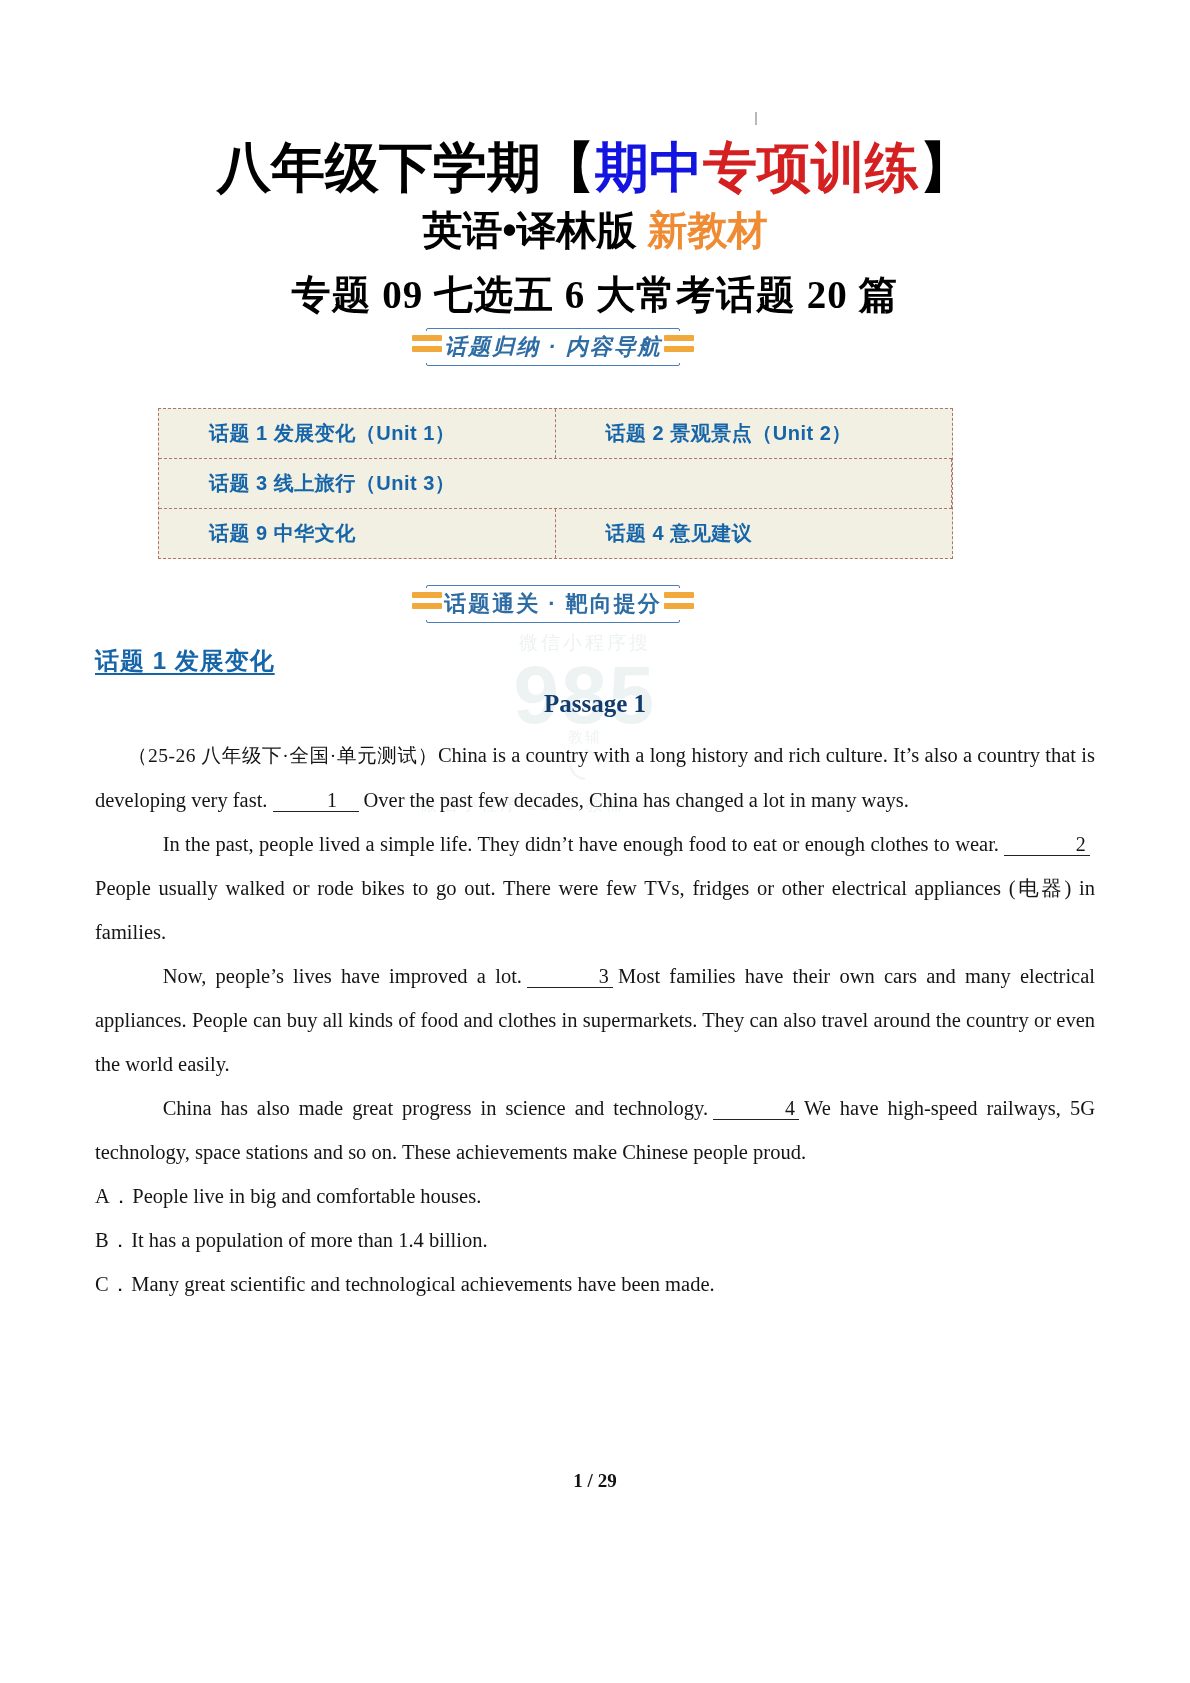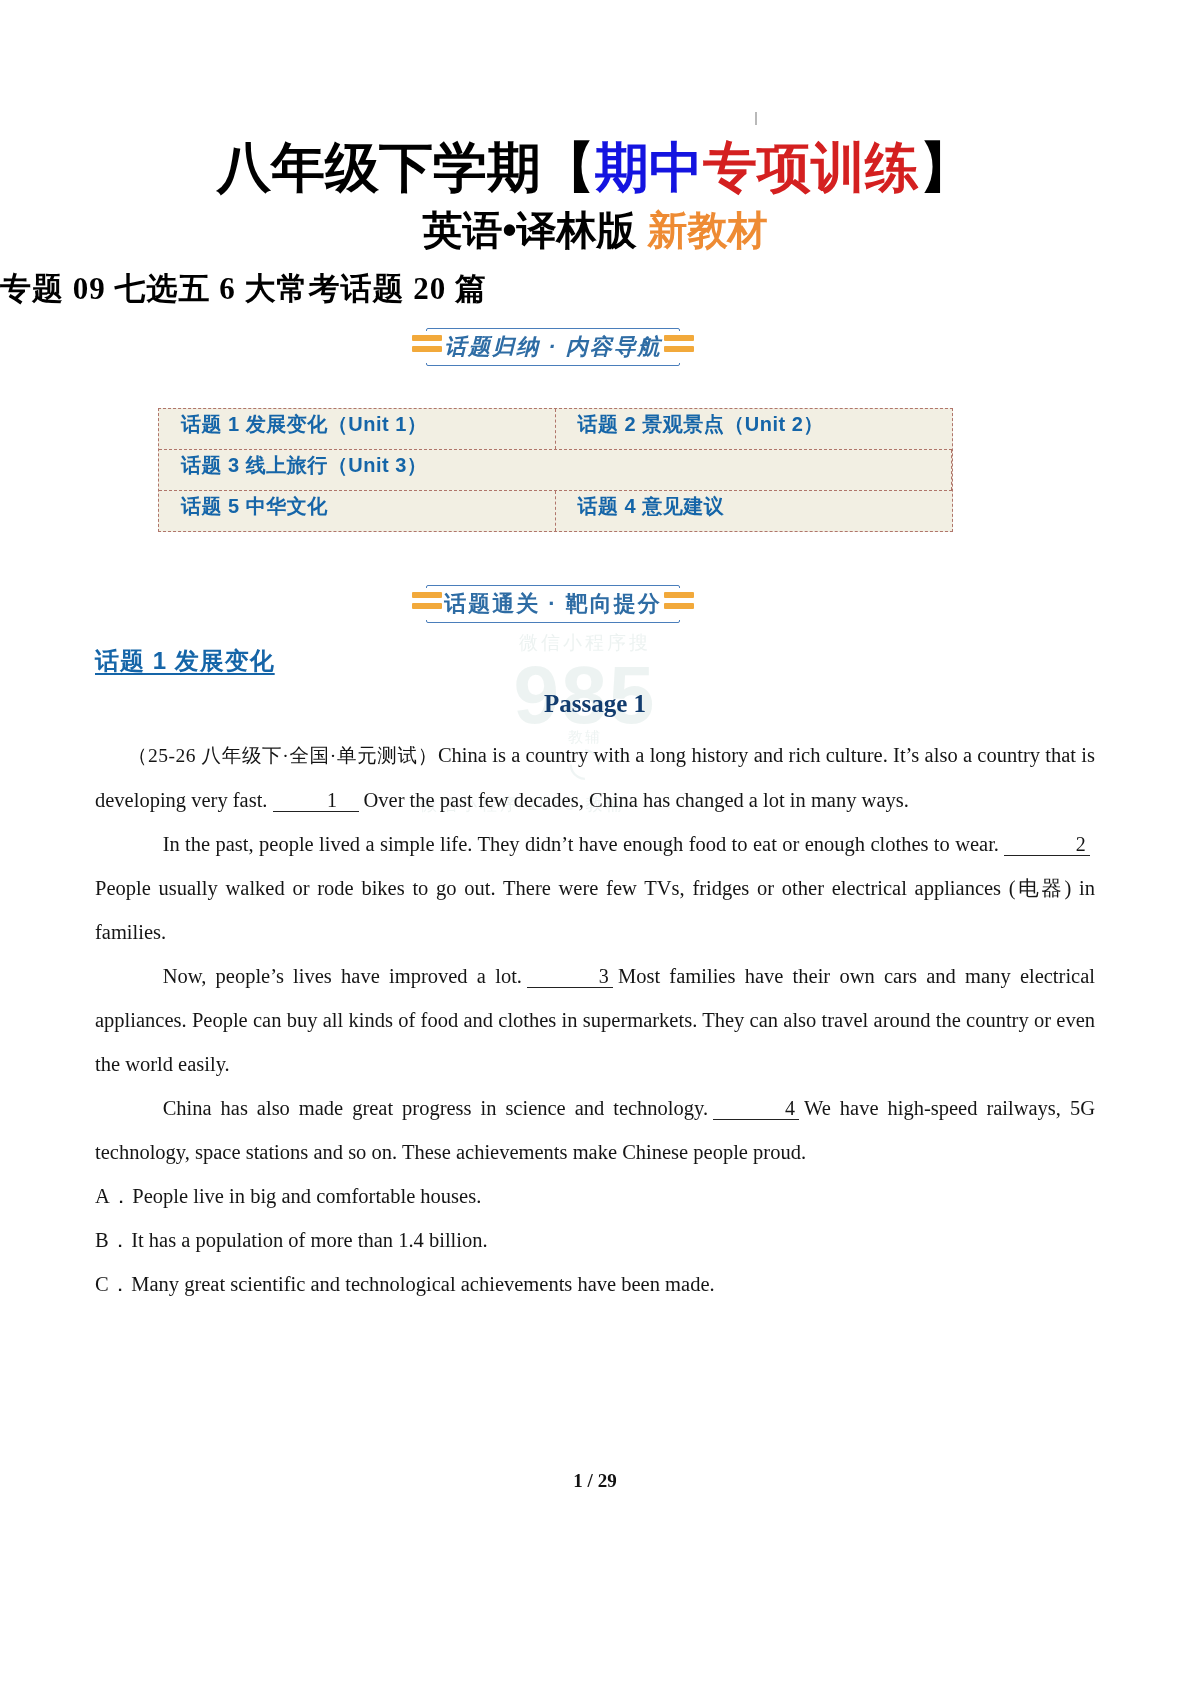--- a/index.html
+++ b/index.html
@@ -106,24 +106,24 @@
     font-size: 40px;
     line-height: 1.15;
     white-space: nowrap;
     z-index: 2;
   }
   .title-topic {
     position: absolute;
     left: 0;
     top: 268px;
     width: 1190px;
-    text-align: left;
+    text-align: center;
     font-family: "Liberation Serif", serif;
     font-weight: bold;
-    font-size: 31px;
+    font-size: 39px;
     letter-spacing: 1px;
     white-space: nowrap;
     z-index: 2;
   }
   .tick-mark {
     position: absolute;
     left: 755px;
     top: 112px;
     width: 2px;
     height: 13px;
@@ -204,28 +204,29 @@
     z-index: 2;
   }
   .topic-row {
     display: flex;
     border-bottom: 1.5px dashed #b0756a;
     box-sizing: border-box;
   }
   .topic-row:last-child { border-bottom: none; }
   .topic-cell {
     flex: 1 1 50%;
-    padding: 2px 0 11px 22px;
+    padding: 11px 0 11px 22px;
     box-sizing: border-box;
     font-family: "Liberation Sans", sans-serif;
     font-weight: bold;
     font-size: 20px;
     color: #1565a8;
     letter-spacing: 0.5px;
     white-space: nowrap;
+    margin-left: 28px;
   }
   .topic-cell.first {
     border-right: 1.5px dashed #b0756a;
   }
 
   
   .section-head {
     position: absolute;
     left: 95px;
     top: 645px;
@@ -347,21 +348,21 @@
 
   <div class="topic-table">
     <div class="topic-row">
       <div class="topic-cell first">话题 1  发展变化（Unit 1）</div>
       <div class="topic-cell">话题 2  景观景点（Unit 2）</div>
     </div>
     <div class="topic-row">
       <div class="topic-cell first">话题 3  线上旅行（Unit 3）</div>
     </div>
     <div class="topic-row">
-      <div class="topic-cell first">话题 5  中华文化</div>
+      <div class="topic-cell first">话题 9  中华文化</div>
       <div class="topic-cell">话题 4  意见建议</div>
     </div>
   </div>
 
   <div class="banner" id="banner-pass">
     <div class="band"></div>
     <div class="band-inner"></div>
     <div class="eq left">
         <span></span>
         <span></span>

